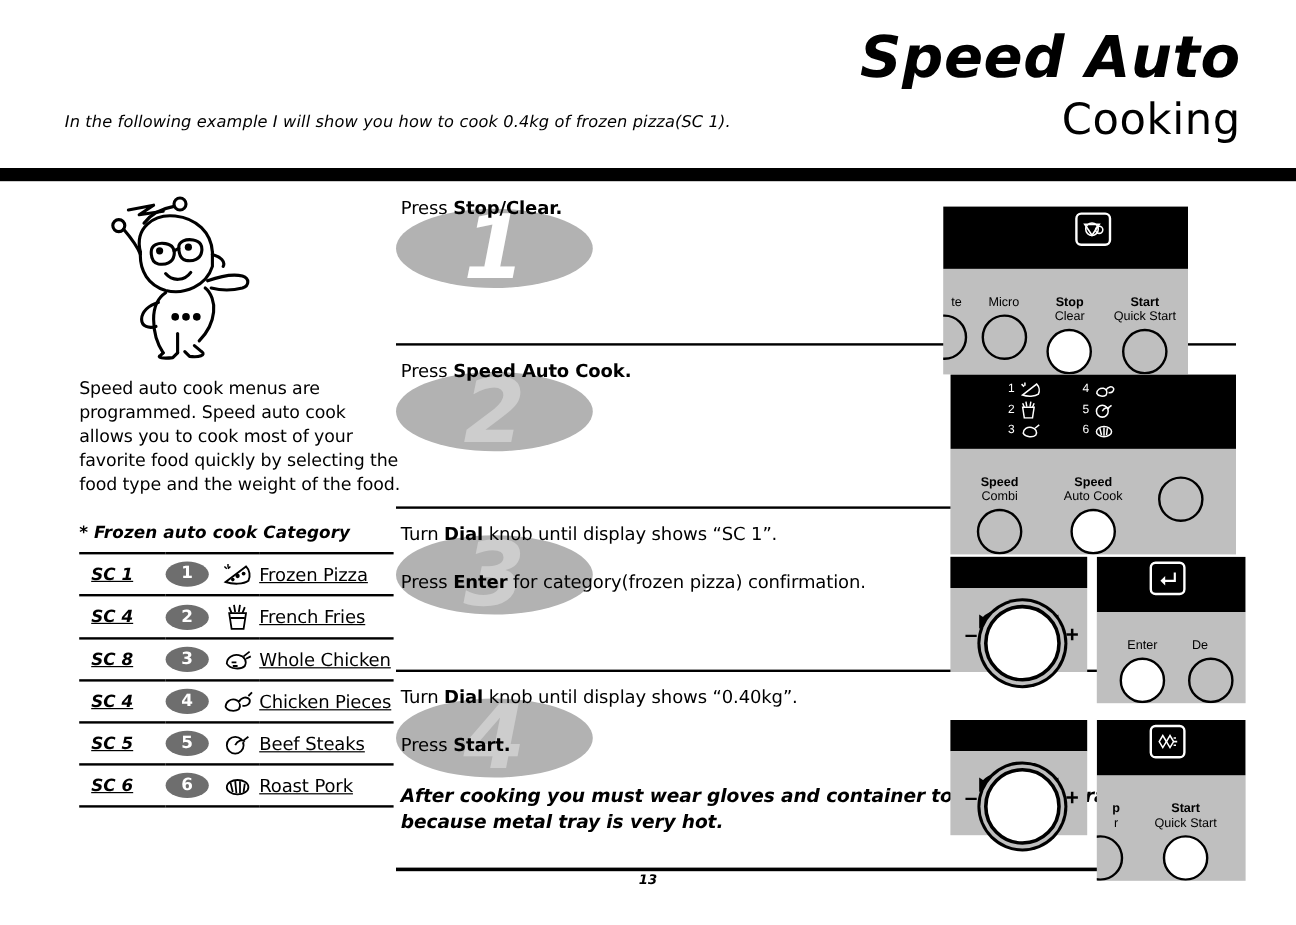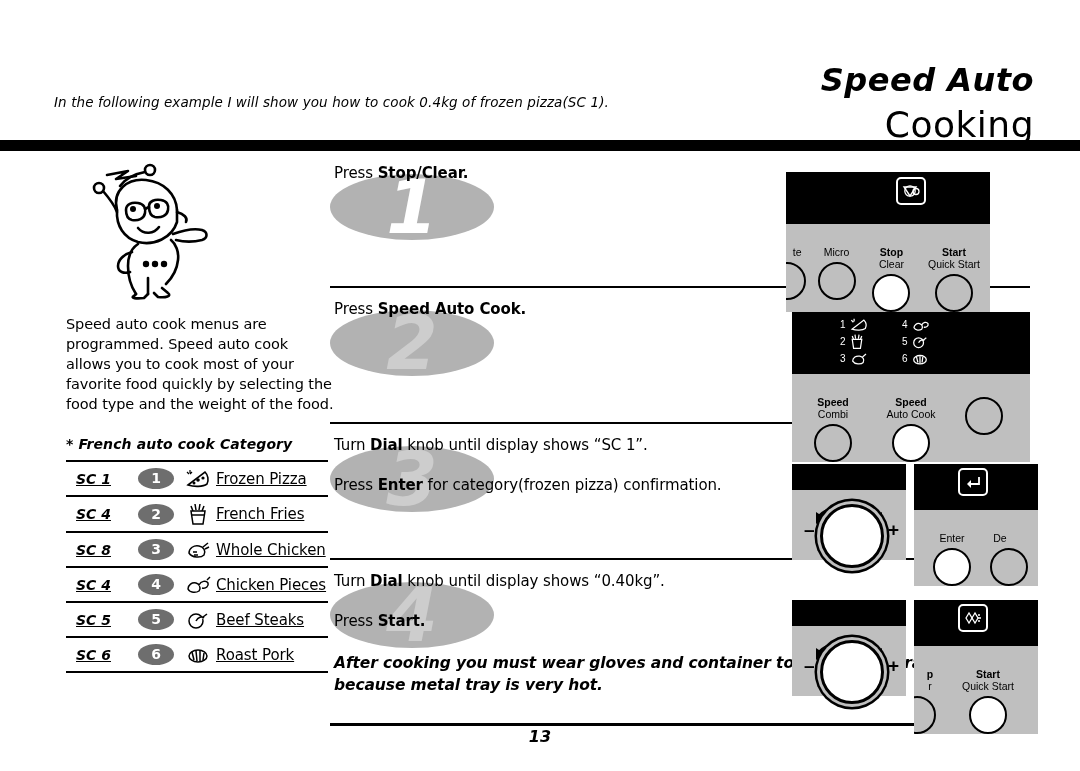--- a/index.html
+++ b/index.html
@@ -17,26 +17,25 @@
 
   
   .title-block {
     position: absolute;
     right: 46px; top: 24px;
     text-align: right;
     line-height: 1.02;
   }
   .title-line-1 {
     font-family: "DejaVu Sans", sans-serif;
-    font-size: 32px;
+    font-size: 48px;
     font-weight: bold;
     font-style: italic;
     letter-spacing: 0.5px;
     display: block;
-    margin-top: 40px;
   }
   .title-line-2 {
     font-family: "DejaVu Sans", sans-serif;
     font-size: 36px;
     font-weight: normal;
     display: block;
     margin-top: 10px;
     letter-spacing: 0.5px;
   }
   .intro-text {
@@ -281,21 +280,21 @@
     left: 330px; top: 723px;
     width: 700px; height: 2.6px;
     background: #000;
   }
   .page-no {
     position: absolute;
     left: 0; top: 727px;
     width: 1080px;
     text-align: center;
     font-family: "DejaVu Sans", sans-serif;
-    font-size: 16px;
+    font-size: 11px;
     font-weight: bold;
     font-style: italic;
   }
 </style>
 </head>
 <body>
 
 <div class="page">
 
   <div class="title-block">
@@ -340,21 +339,21 @@
         <circle cx="57" cy="49" r="3"></circle>
         <circle cx="81" cy="46" r="3"></circle>
         <circle cx="70" cy="104" r="3.2"></circle>
         <circle cx="79" cy="104" r="3.2"></circle>
         <circle cx="88" cy="104" r="3.2"></circle>
       </g>
     </svg>
 
     <div class="blurb">Speed auto cook menus are programmed. Speed auto cook allows you to cook most of your favorite food quickly by selecting the food type and the weight of the food.</div>
 
-    <div class="cat-title">* French auto cook Category</div>
+    <div class="cat-title">* Frozen auto cook Category</div>
 
     <table class="cat-table">
       <tbody>
         <tr>
           <td class="cat-code">SC 1</td>
           <td class="cat-num">
             <span class="num-pill">1</span>
           </td>
           <td class="cat-ico">
             <svg class="fi" width="26" height="20" viewBox="0 0 26 20">

